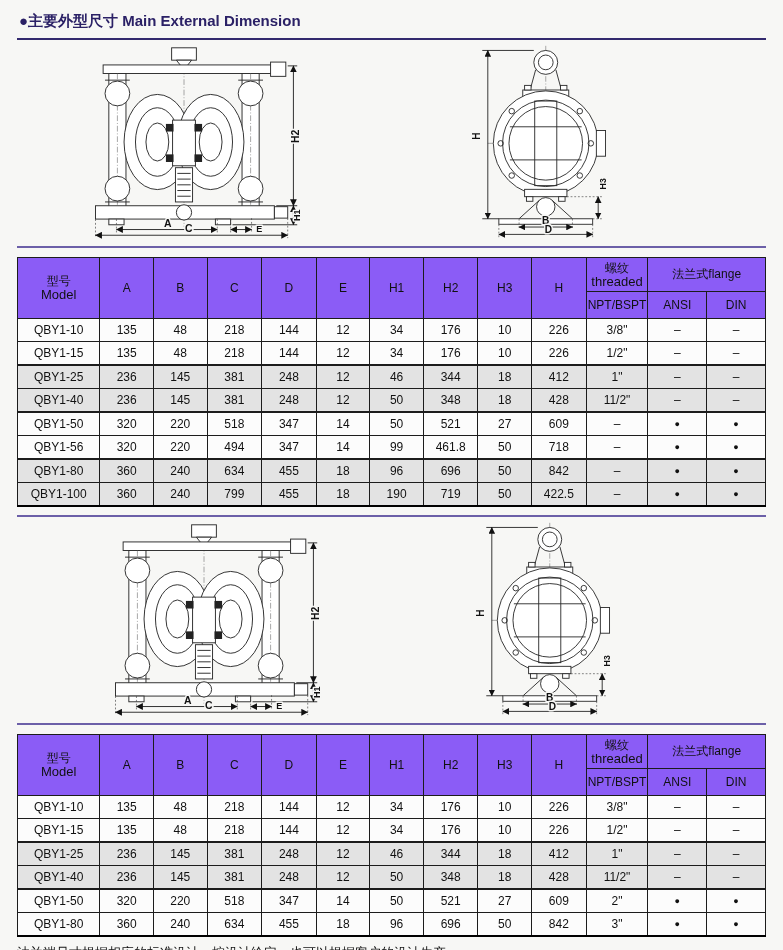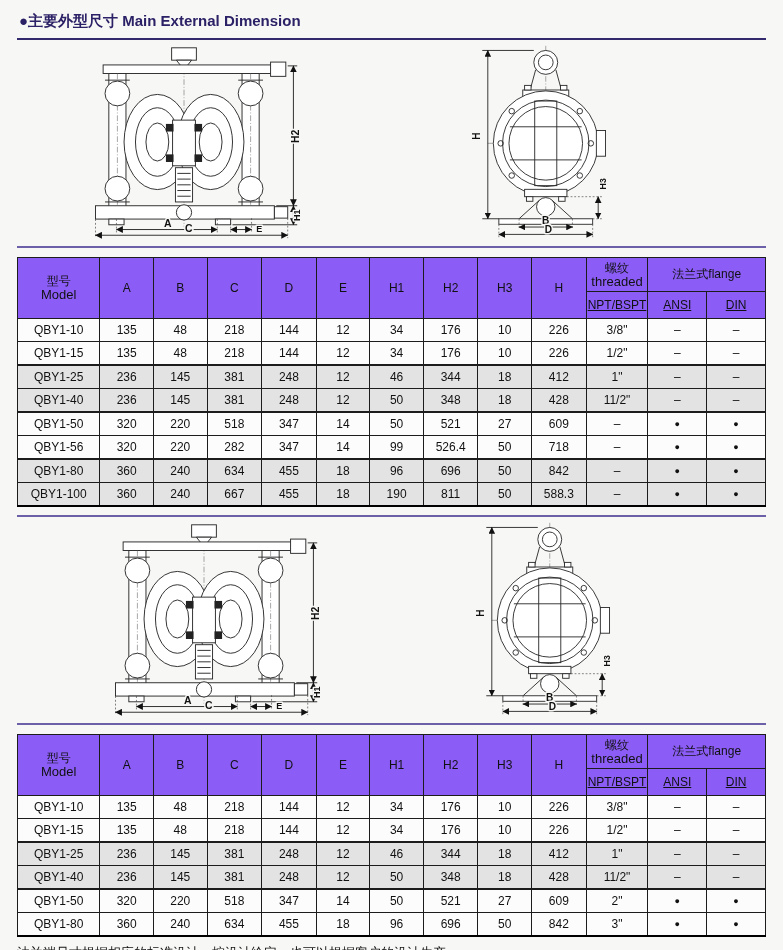--- a/index.html
+++ b/index.html
@@ -24,21 +24,21 @@
     width:100%;border-collapse:collapse;table-layout:fixed;
     border:1px solid #000;border-bottom:2px solid #000;
     margin:9px 0 8px 0;background:#fcfcfc;
   }
   .dim-table th,.dim-table td{
     border:1px solid #1c1c1c;text-align:center;vertical-align:middle;
     font-size:12px;padding:0;white-space:nowrap;overflow:hidden;
   }
   .dim-table thead th{background:#8b5cf6;font-weight:normal;}
   .dim-table thead tr.r1 th{height:33px;}
-  .dim-table thead tr.r2 th{height:26px;text-decoration:underline;}
+  .dim-table thead tr.r2 th{height:26px;}
   .dim-table tbody td{height:22px;background:#fcfcfc;}
   .dim-table tbody tr.alt td{background:#e3e3e3;}
   .dim-table tbody tr.pair-top td{border-top-width:2px;}
   .hdr2{line-height:13px;font-size:12px;}
   .hdr2 .l2{font-size:13px;}
   .npt{font-size:10.5px;}
   td.dot{font-size:9px;}
   .footer{margin-top:2px;line-height:16px;}
   .footer .cn{font-size:13px;}
 
@@ -334,25 +334,25 @@
           <td>27</td>
           <td>609</td>
           <td>–</td>
           <td class="dot">●</td>
           <td class="dot">●</td>
         </tr>
         <tr>
           <td>QBY1-56</td>
           <td>320</td>
           <td>220</td>
-          <td>282</td>
+          <td>494</td>
           <td>347</td>
           <td>14</td>
           <td>99</td>
-          <td>526.4</td>
+          <td>461.8</td>
           <td>50</td>
           <td>718</td>
           <td>–</td>
           <td class="dot">●</td>
           <td class="dot">●</td>
         </tr>
         <tr class="alt pair-top">
           <td>QBY1-80</td>
           <td>360</td>
           <td>240</td>
@@ -364,27 +364,27 @@
           <td>50</td>
           <td>842</td>
           <td>–</td>
           <td class="dot">●</td>
           <td class="dot">●</td>
         </tr>
         <tr class="alt">
           <td>QBY1-100</td>
           <td>360</td>
           <td>240</td>
-          <td>667</td>
+          <td>799</td>
           <td>455</td>
           <td>18</td>
           <td>190</td>
-          <td>811</td>
-          <td>50</td>
-          <td>588.3</td>
+          <td>719</td>
+          <td>50</td>
+          <td>422.5</td>
           <td>–</td>
           <td class="dot">●</td>
           <td class="dot">●</td>
         </tr>
       </tbody>
   </table>
 
   <div class="rule"></div>
 
   <div class="drawings second">

